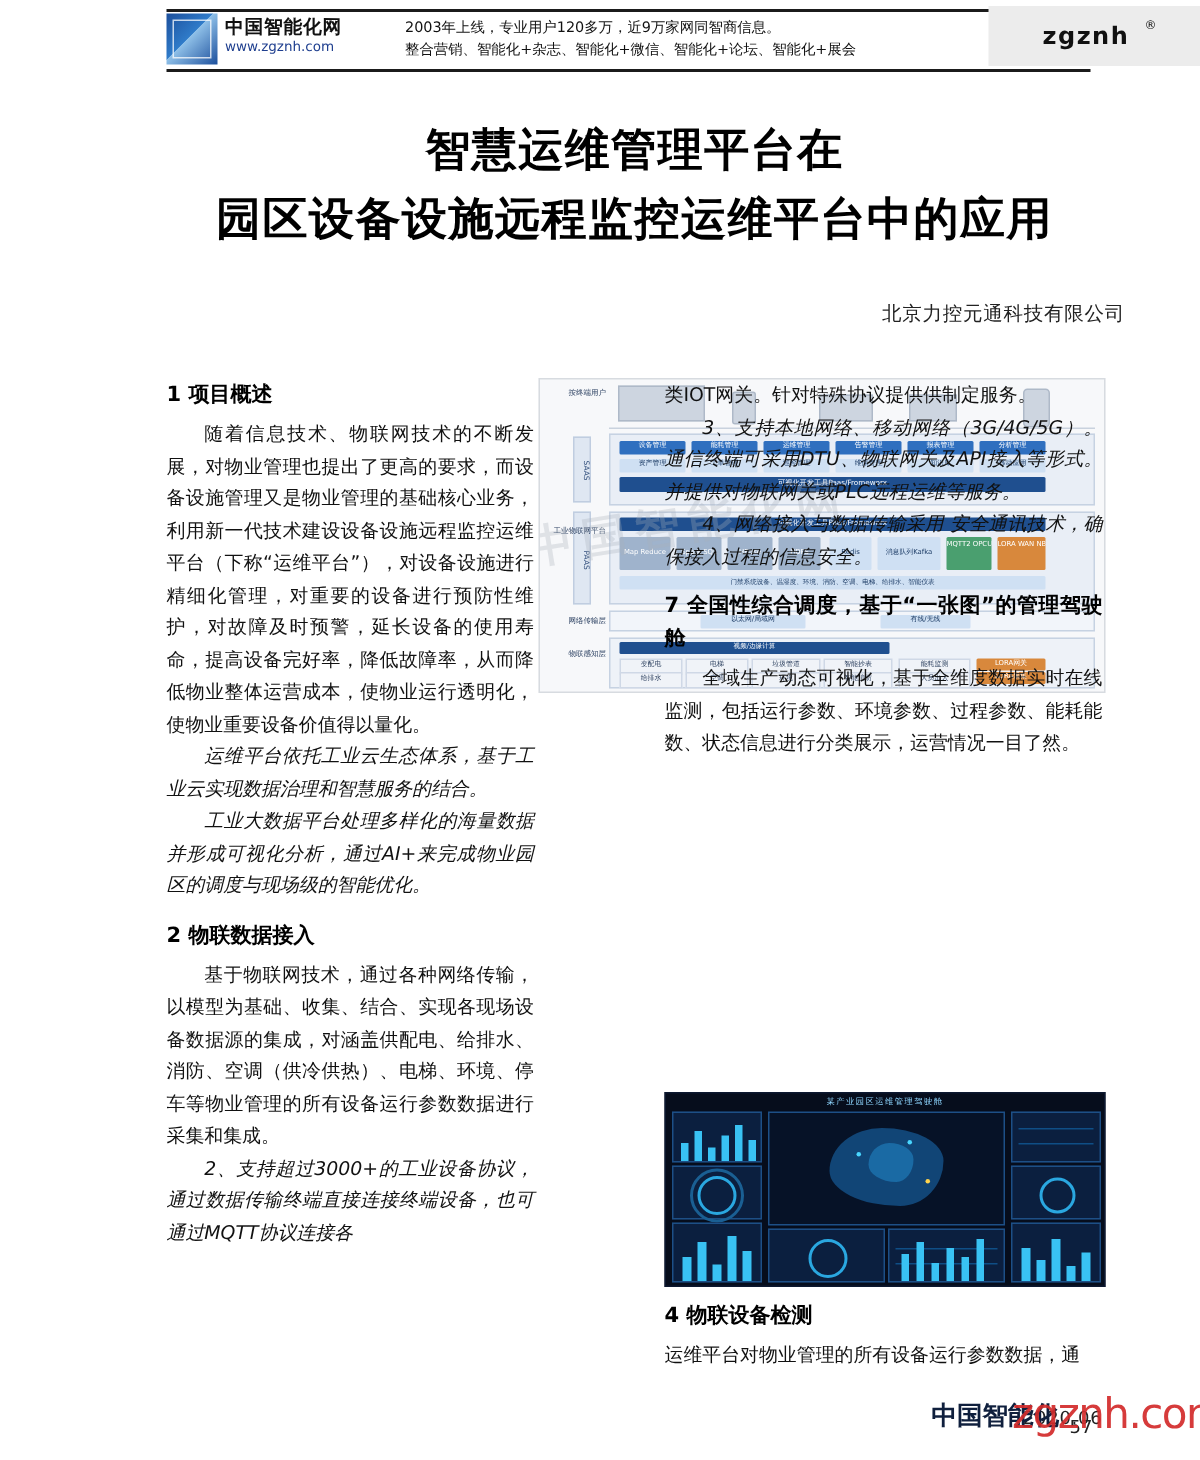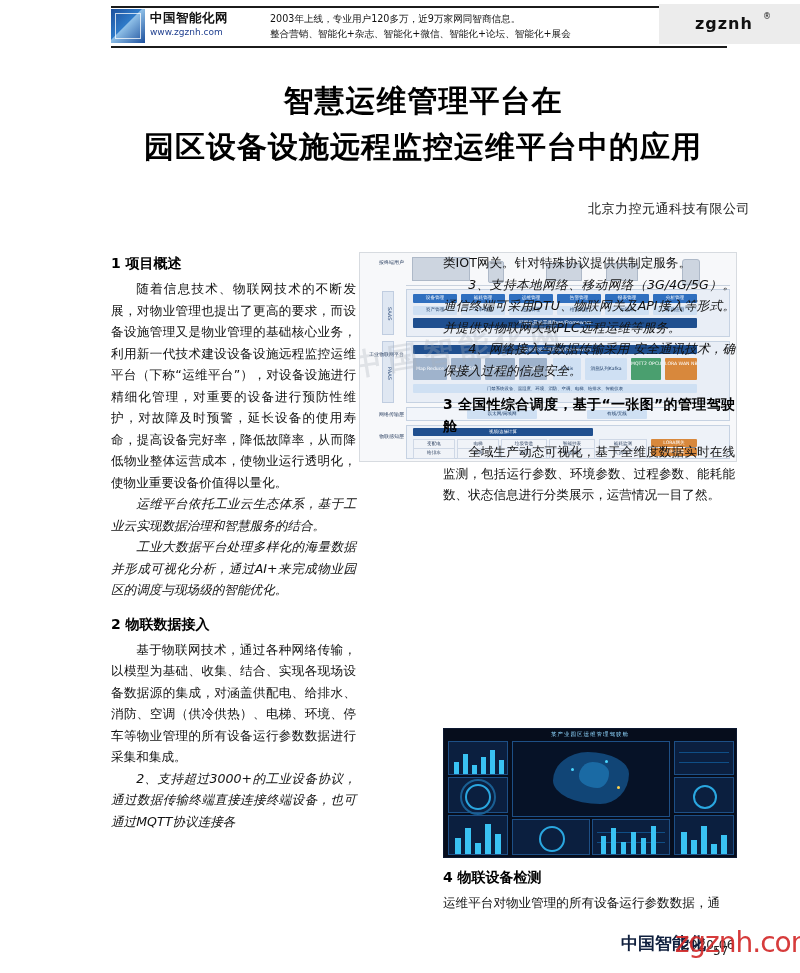--- a/index.html
+++ b/index.html
@@ -439,21 +439,21 @@
       <div class="chip orange" style="left:244px; top:22px; width:46px; height:8px;">LORA采集</div>
     </div>
 
     <div class="watermark-diag">中国智能化网</div>
   </div>
 
   <div class="col col-right">
     <p class="para" style="text-indent:0;">类IOT网关。针对特殊协议提供供制定服务。</p>
     <p class="para">3、支持本地网络、移动网络（3G/4G/5G）。通信终端可采用DTU、物联网关及API接入等形式。并提供对物联网关或PLC远程运维等服务。</p>
     <p class="para">4、网络接入与数据传输采用 安全通讯技术，确保接入过程的信息安全。</p>
-    <h2 class="sec tight">3 全国性综合调度，基于“一张图”的管理驾驶舱</h2>
+    <h2 class="sec tight">7 全国性综合调度，基于“一张图”的管理驾驶舱</h2>
     <p class="para">全域生产动态可视化，基于全维度数据实时在线监测，包括运行参数、环境参数、过程参数、能耗能数、状态信息进行分类展示，运营情况一目了然。</p>
   </div>
 
   <div class="fig-dash">
     <div class="dash-title">某产业园区运维管理驾驶舱</div>
 
     <div class="dpanel" style="left:4px; top:12px; width:58px; height:32px;">
       <div class="dbar" style="left:5px; width:5px; height:12px;"></div>
       <div class="dbar" style="left:14px; width:5px; height:20px;"></div>
       <div class="dbar" style="left:23px; width:5px; height:9px;"></div>

